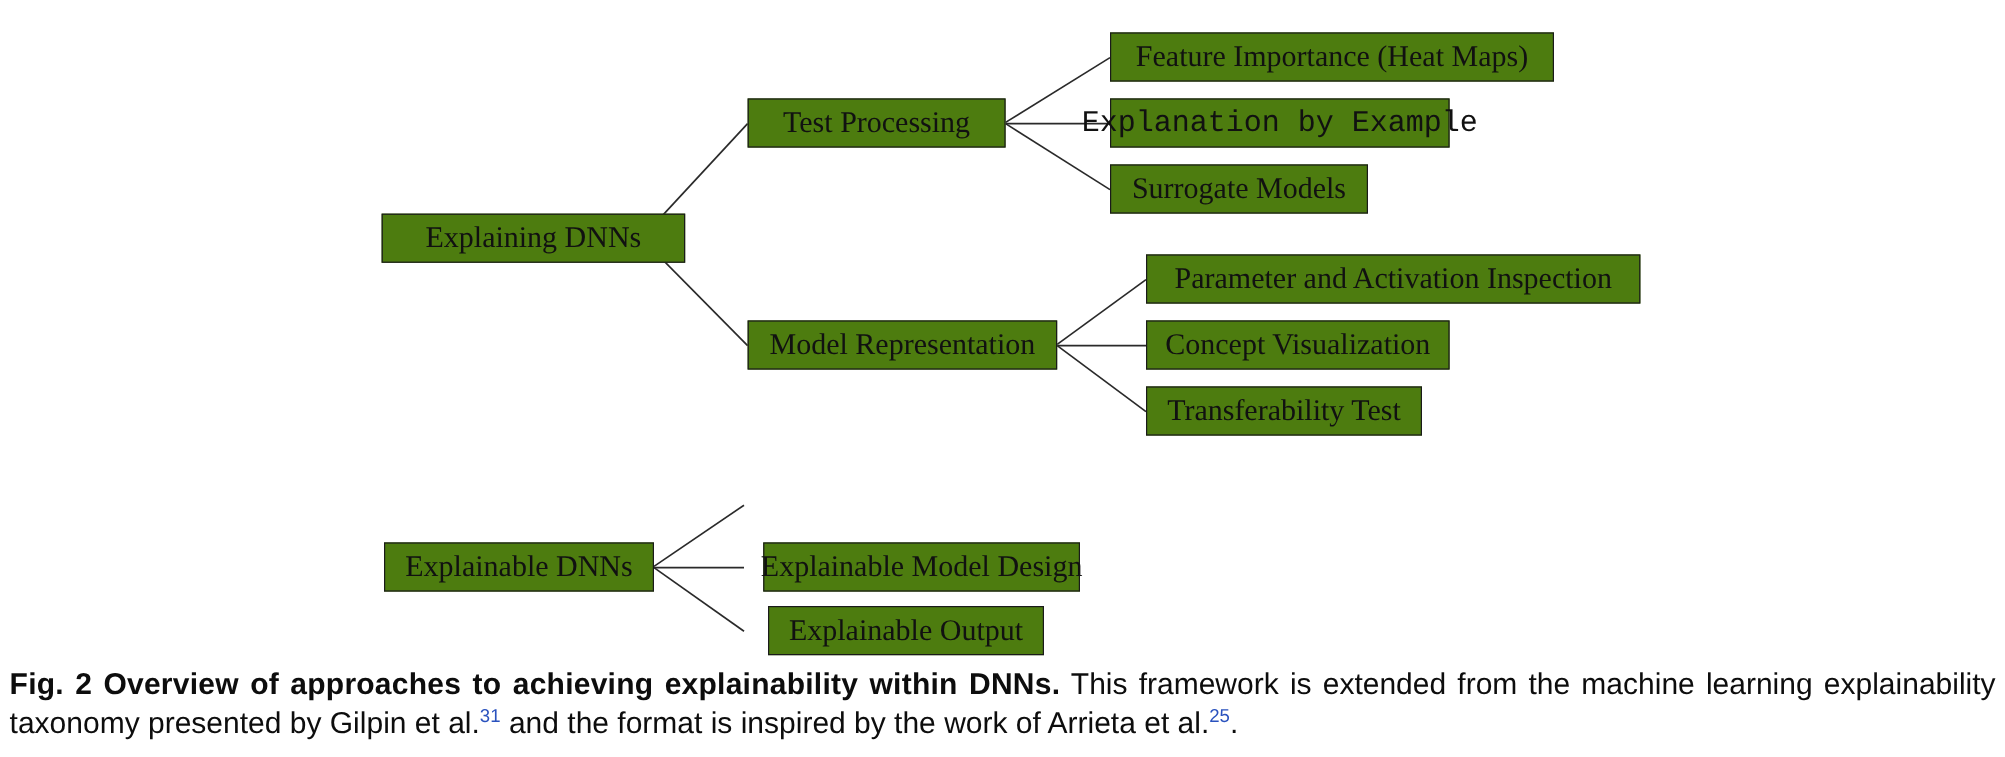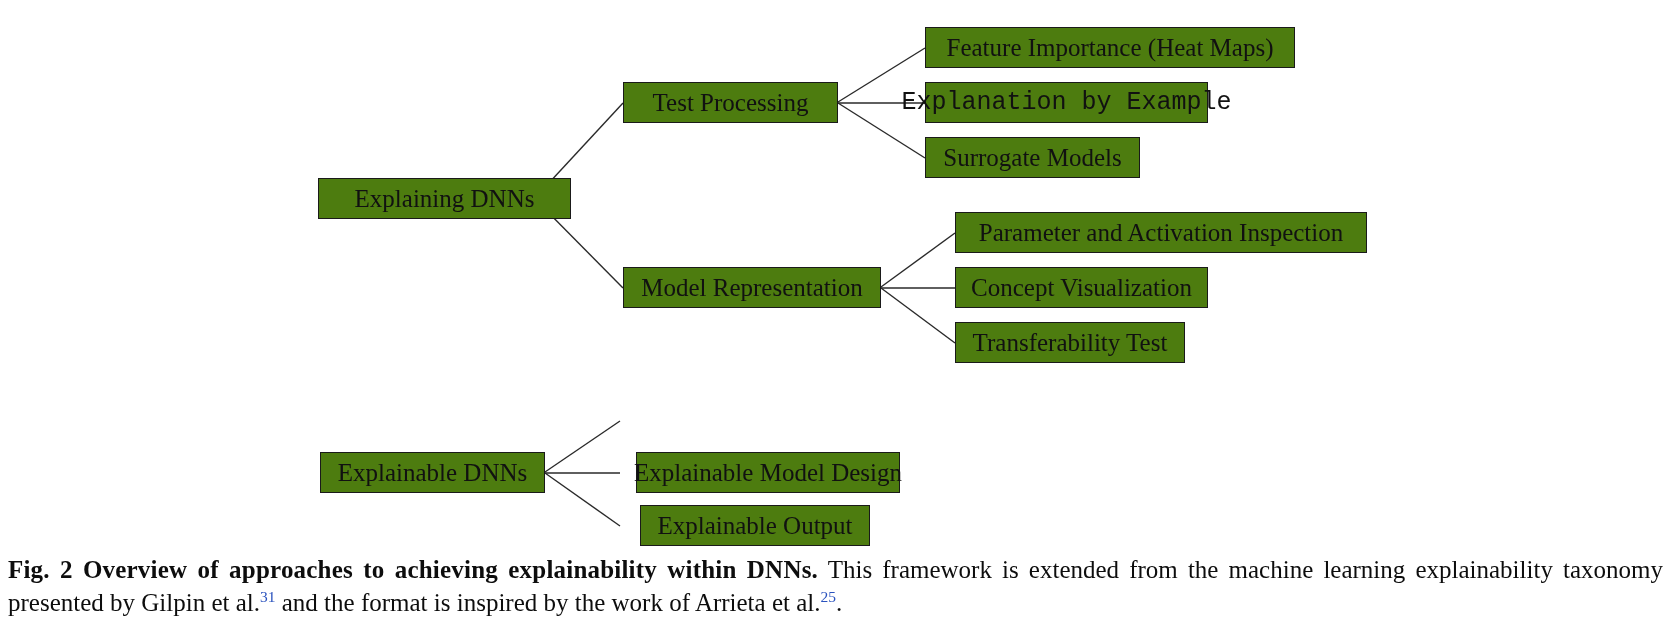--- a/index.html
+++ b/index.html
@@ -34,21 +34,21 @@
   #n-concept-visualization   { left: 955px; top: 267px; width: 253px; text-align: center; }
   #n-transferability-test    { left: 955px; top: 322px; width: 230px; }
   #n-explainable-processing  { left: 620px; top: 400px; width: 435px; }
   #n-explainable-dnns        { left: 320px; top: 452px; width: 225px; text-align: right; }
   #n-explainable-model-design{ left: 620px; top: 452px; width: 264px; margin-left: 16px; }
   #n-explainable-output      { left: 640px; top: 505px; width: 230px; }
 
   .caption {
     position: absolute;
     left: 8px; top: 554px; width: 1655px;
-    font-family: Liberation Serif, serif;
+    font-family: Liberation Sans, sans-serif;
     font-size: 25px;
     line-height: 1.3;
     text-align: justify;
     color: #0d0d0d;
   }
   .caption b { font-weight: bold; letter-spacing: 0.2px; }
   sup.ref {
     font-size: 0.62em;
     line-height: 0;
     vertical-align: super;

